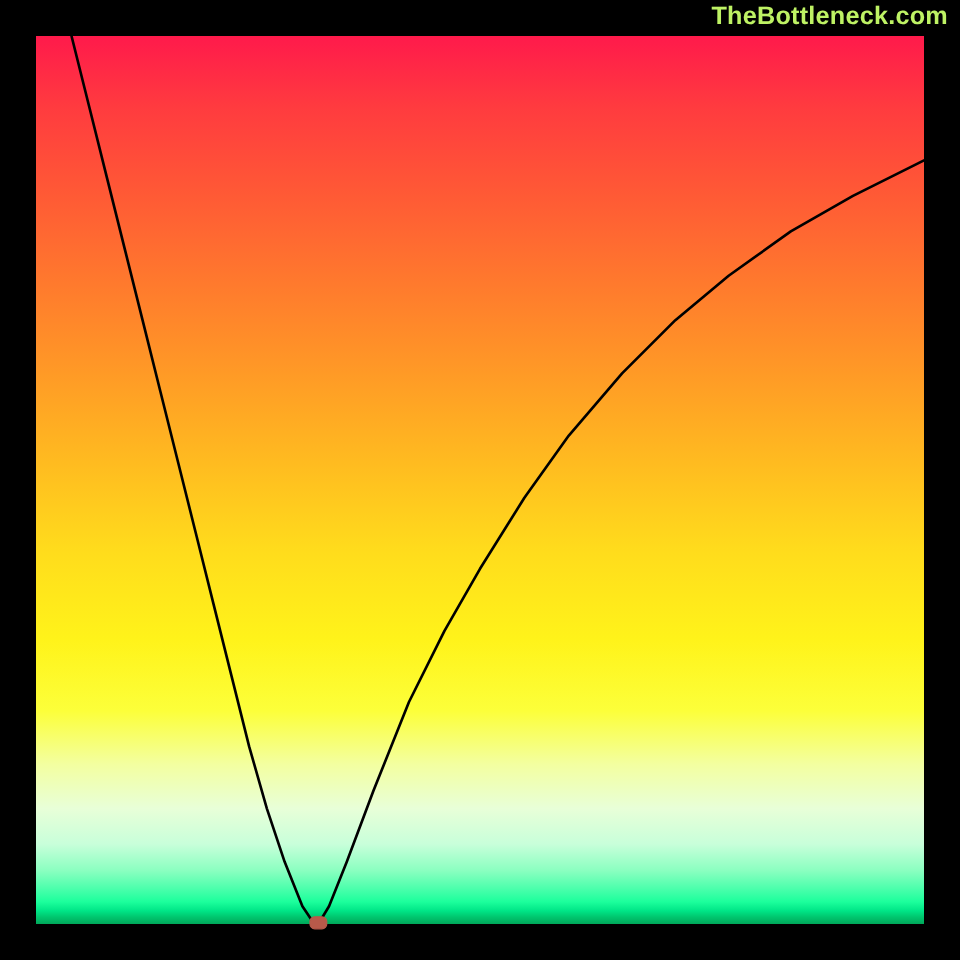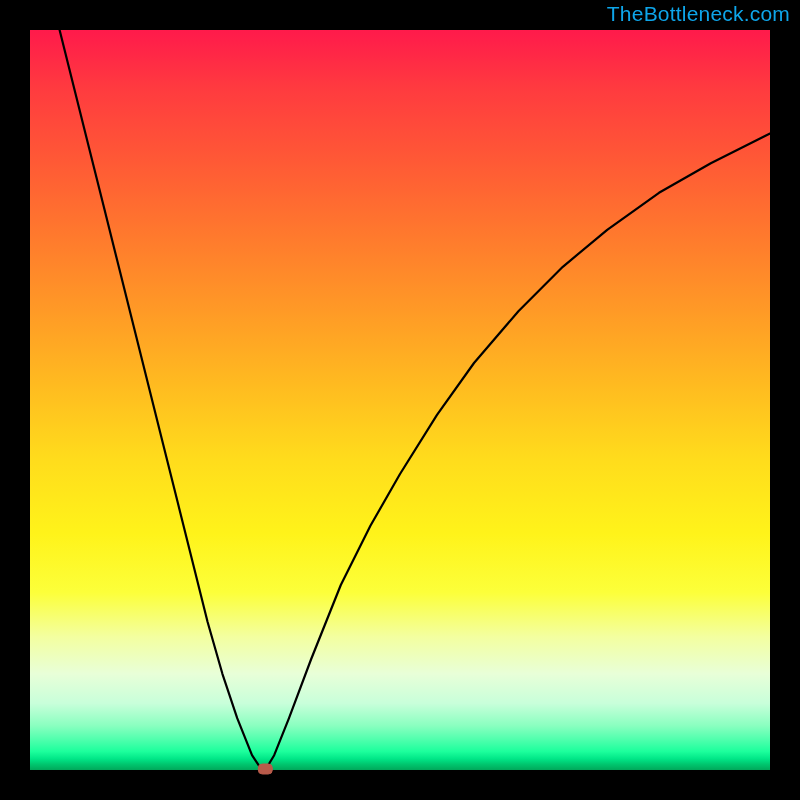--- a/index.html
+++ b/index.html
@@ -14,23 +14,23 @@
   .frame {
     position: relative;
     width: 800px;
     height: 800px;
     background: #000;
   }
   .attribution {
     position: absolute;
     top: 2px;
     right: 10px;
-    color: #0ea5e9;
+    color: #bef264;
     font-size: 21px;
-    font-weight: 400;
+    font-weight: 700;
     letter-spacing: 0.2px;
     z-index: 10;
   }
   .plot-area {
     position: absolute;
     left: 30px;
     top: 30px;
     width: 740px;
     height: 740px;
     background: linear-gradient(

